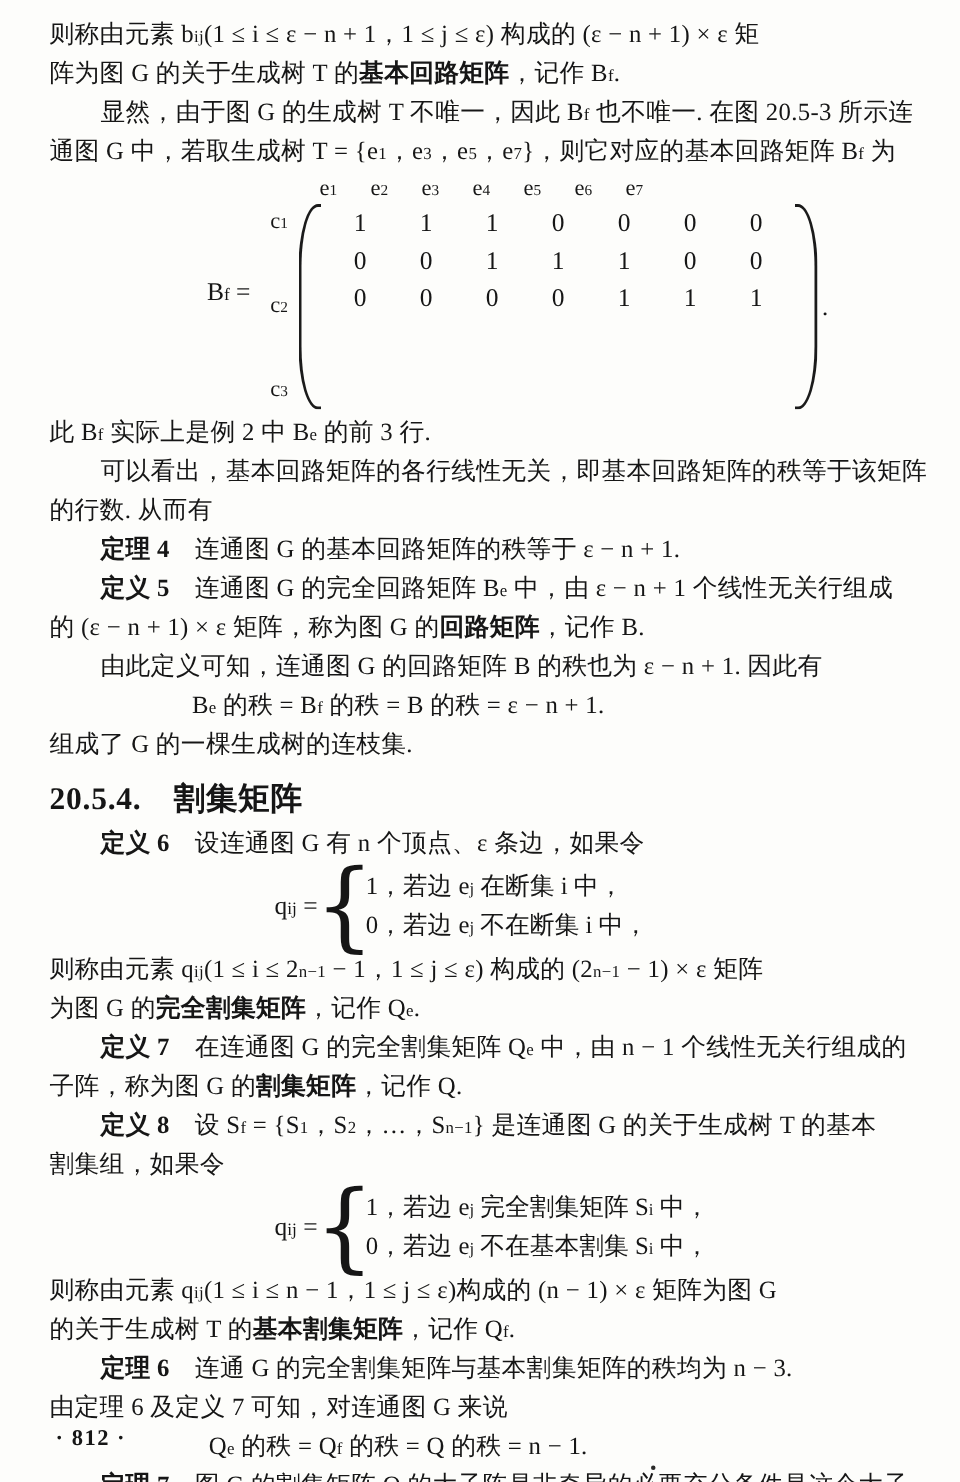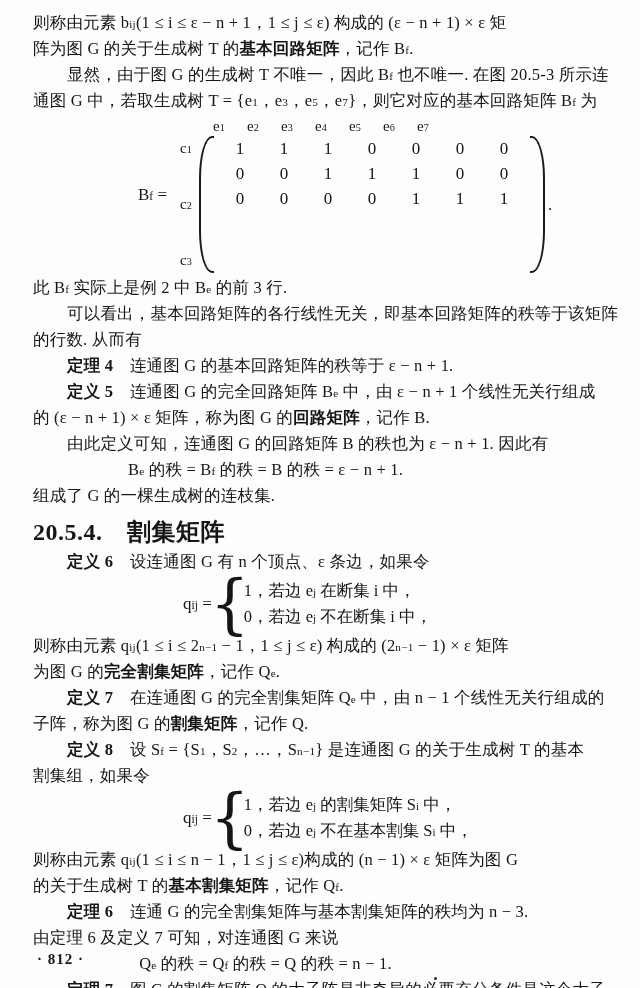--- a/index.html
+++ b/index.html
@@ -10,21 +10,21 @@
     font-size:16.5px;
   }
   #sheet{position:absolute;left:0;top:0;width:616px;height:988px;padding:10px 28px 0 33px;box-sizing:border-box;}
   .line{line-height:26px;min-height:26px;white-space:nowrap;letter-spacing:.2px;}
   .ind{padding-left:34px;}
   .eq{text-align:center;padding-right:90px;}
   b{font-weight:700;}
   sub{font-size:68%;vertical-align:-16%;line-height:0;}
   sup{font-size:68%;vertical-align:38%;line-height:0;}
   .section-heading{
-    font-weight:700;font-size:24px;line-height:30px;margin:8px 0 2px 0;white-space:nowrap;letter-spacing:.5px;font-family:Liberation Serif, serif;
+    font-weight:700;font-size:21px;line-height:30px;margin:8px 0 2px 0;white-space:nowrap;letter-spacing:.5px;font-family:Liberation Serif, serif;
   }
   
   .mx{display:flex;align-items:center;margin:2px 0 2px 78px;}
   .mx-lhs{width:56px;text-align:right;padding-right:6px;font-size:17px;}
   .mx-main{display:flex;flex-direction:column;}
   .mx-hdr{display:flex;height:20px;line-height:20px;margin-left:40px;}
   .mx-h{width:34px;text-align:left;font-size:15px;}
   .mx-body{display:flex;align-items:stretch;}
   .mx-labels{display:flex;flex-direction:column;justify-content:center;width:26px;gap:31px;}
   .mx-lab{height:25px;line-height:25px;text-align:center;font-size:15px;}
@@ -140,21 +140,21 @@
   <div class="line"><span>为图 G 的</span><b>完全割集矩阵</b><span>，记作 Q</span><sub>e</sub><span>.</span></div>
   <div class="line ind"><b>定义 7</b><span>　在连通图 G 的完全割集矩阵 Q</span><sub>e</sub><span> 中，由 n − 1 个线性无关行组成的</span></div>
   <div class="line"><span>子阵，称为图 G 的</span><b>割集矩阵</b><span>，记作 Q.</span></div>
   <div class="line ind"><b>定义 8</b><span>　设 S</span><sub>f</sub><span> = {S</span><sub>1</sub><span>，S</span><sub>2</sub><span>，…，S</span><sub>n−1</sub><span>} 是连通图 G 的关于生成树 T 的基本</span></div>
   <div class="line"><span>割集组，如果令</span></div>
 
   <div class="case-formula">
     <span class="cf-lhs"><span>q</span><sub>ij</sub><span> =</span></span>
     <span class="cf-brace">{</span>
     <div class="cf-cases">
-        <div class="cf-line"><span>1，若边 e</span><sub>j</sub><span> 的割集矩阵 S</span><sub>i</sub><span> 中，</span></div>
+        <div class="cf-line"><span>1，若边 e</span><sub>j</sub><span> 完全割集矩阵 S</span><sub>i</sub><span> 中，</span></div>
         <div class="cf-line"><span>0，若边 e</span><sub>j</sub><span> 不在基本割集 S</span><sub>i</sub><span> 中，</span></div>
       </div>
   </div>
 
   <div class="line"><span>则称由元素 q</span><sub>ij</sub><span>(1 ≤ i ≤ n − 1，1 ≤ j ≤ ε)构成的 (n − 1) × ε 矩阵为图 G</span></div>
   <div class="line"><span>的关于生成树 T 的</span><b>基本割集矩阵</b><span>，记作 Q</span><sub>f</sub><span>.</span></div>
   <div class="line ind"><b>定理 6</b><span>　连通 G 的完全割集矩阵与基本割集矩阵的秩均为 n − 3.</span></div>
   <div class="line"><span>由定理 6 及定义 7 可知，对连通图 G 来说</span></div>
   <div class="line eq"><span>Q</span><sub>e</sub><span> 的秩 = Q</span><sub>f</sub><span> 的秩 = Q 的秩 = n − 1.</span></div>
   <div class="line ind"><b>定理 7</b><span>　图 G 的割集矩阵 Q 的大子阵是非奇异的必要充分条件是这个大子</span></div>

